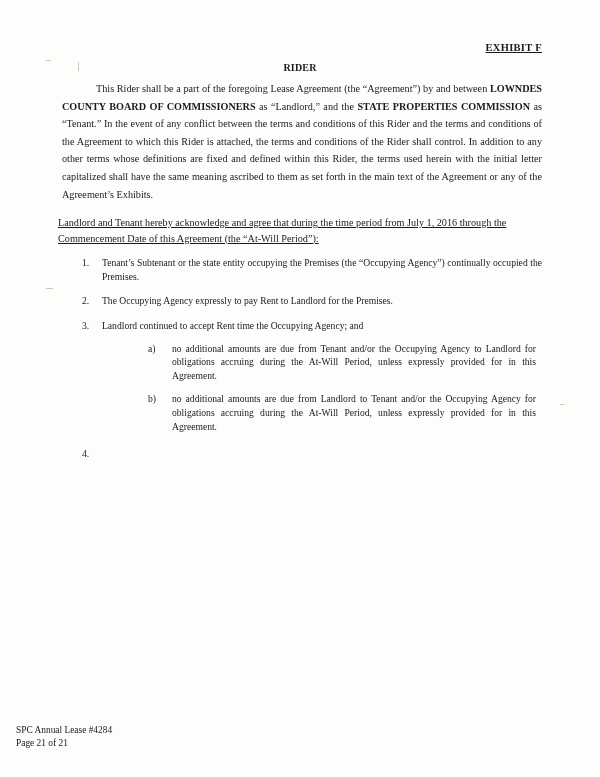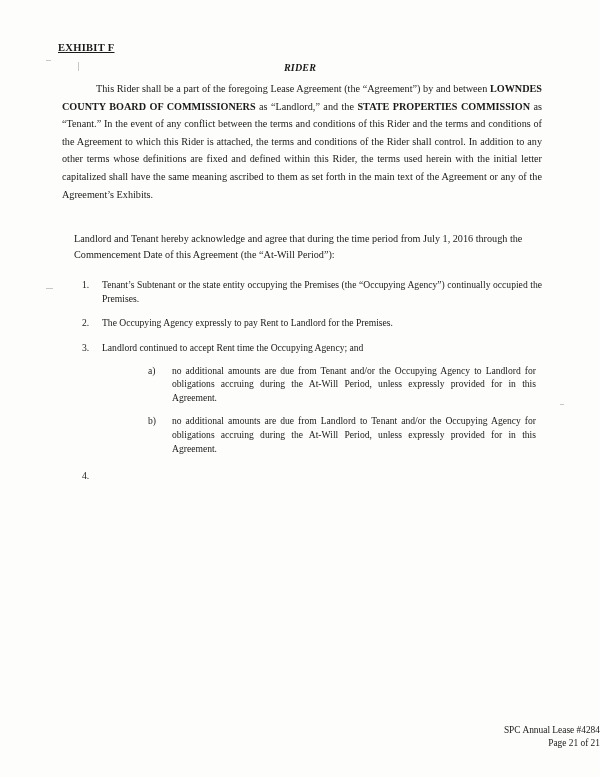--- a/index.html
+++ b/index.html
@@ -28,54 +28,54 @@
     position: absolute;
     background: #b9b4ac;
     opacity: .75;
   }
   .speck.s1 { left: 46px; top: 60px; width: 5px; height: 1px; }
   .speck.s2 { left: 78px; top: 62px; width: 1px; height: 9px; }
   .speck.s3 { left: 46px; top: 288px; width: 7px; height: 1px; }
   .speck.s4 { left: 560px; top: 404px; width: 4px; height: 1px; }
 
   .doc-title {
-    text-align: left;
+    text-align: right;
     font-weight: bold;
     font-size: 10.5px;
     letter-spacing: .3px;
     text-decoration: underline;
     margin: 0 0 9px 0;
   }
   .doc-subtitle {
     text-align: center;
     font-weight: bold;
     font-size: 10px;
     letter-spacing: .2px;
     margin: 0 0 7px 0;
-    font-style: italic;
   }
   .para {
     font-size: 10.2px;
     line-height: 17.6px;
     text-align: justify;
     margin: 0 0 0 4px;
     text-indent: 0;
   }
   .para.first {
     text-indent: 34px;
   }
   .para b { font-weight: bold; }
 
   .para-spacer { height: 12px; }
 
   .intro2 {
     font-size: 10.2px;
     line-height: 15.5px;
     text-align: left;
-    margin: 16px;
+    margin: 0;
+    text-decoration: underline;
   }
 
   ol.numlist {
     list-style: none;
     margin: 10px 0 0 0;
     padding: 0;
   }
   ol.numlist > li {
     position: relative;
     padding-left: 44px;
@@ -111,21 +111,21 @@
     width: 18px;
     text-align: left;
   }
   .sub-wrap { padding-left: 26px; padding-right: 6px; }
 
   .footer {
     position: absolute;
     left: 16px;
     right: 0;
     bottom: 27px;
-    text-align: right;
+    text-align: left;
     font-size: 9.4px;
     line-height: 13px;
   }
 </style>
 </head>
 <body>
 
 <div class="page">
 
   <div class="speck s1"></div>

